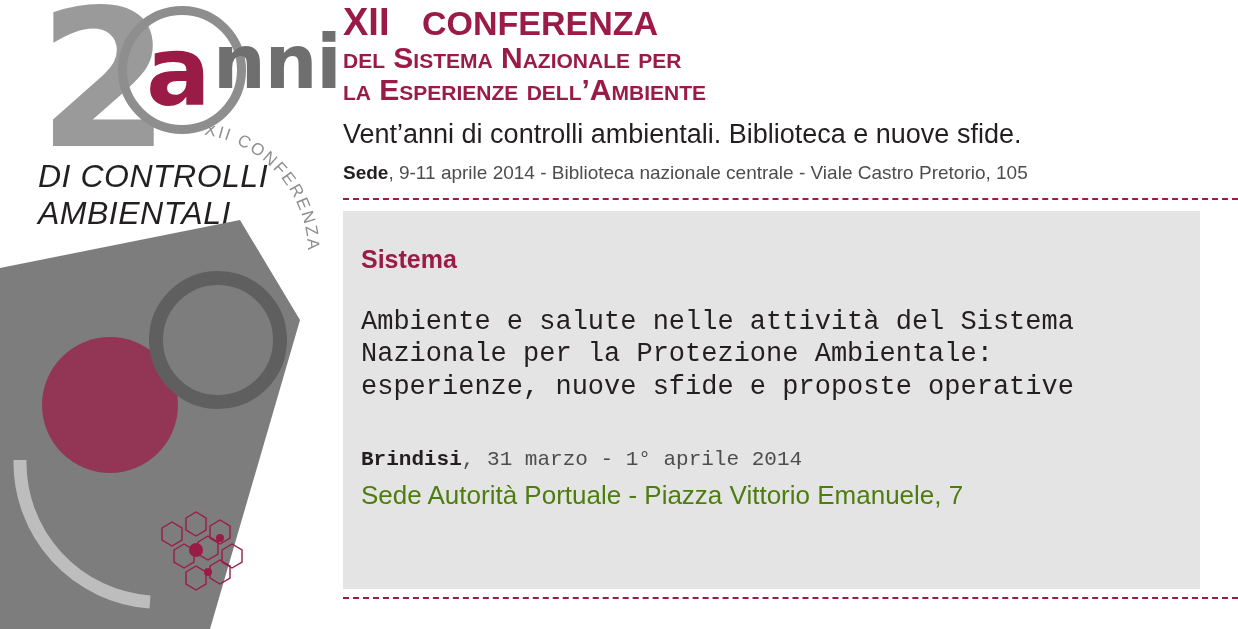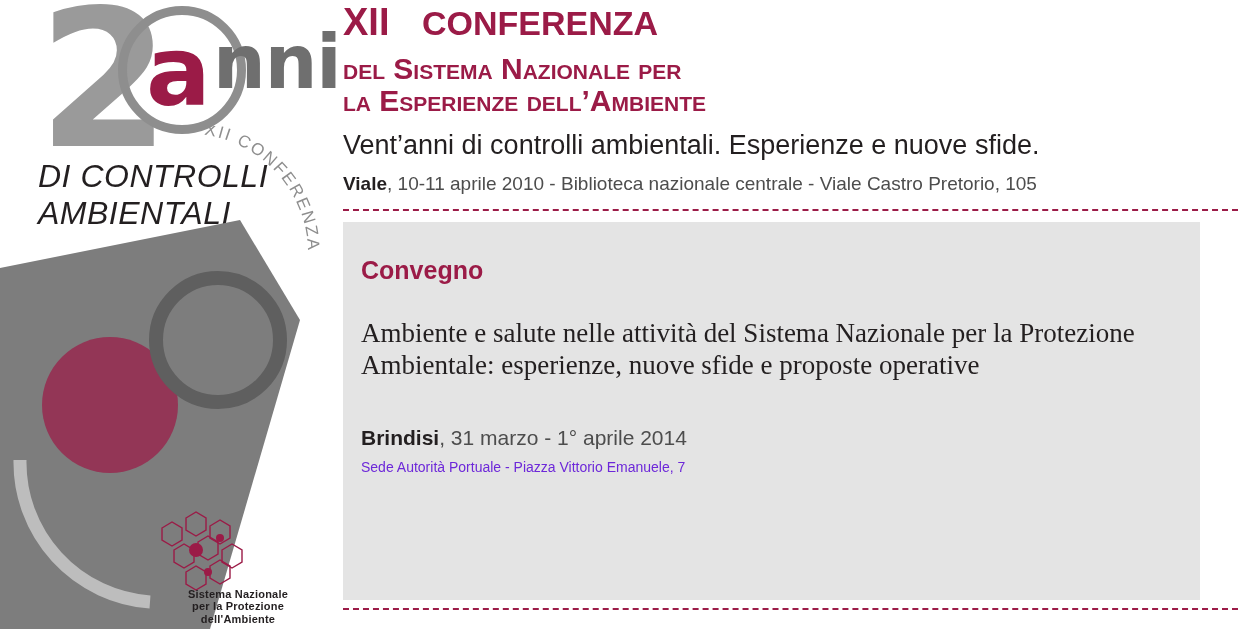--- a/index.html
+++ b/index.html
@@ -138,21 +138,21 @@
   }
   .title {
     color: #9b1b47;
     font-family: "Liberation Sans", sans-serif;
     font-weight: bold;
     line-height: 1.06;
     margin: 0;
     padding-top: 2px;
   }
   .title .l1 { font-size: 38px; display: block; letter-spacing: 0px; }
-  .title .l2 { font-size: 33px; display: block; letter-spacing: 0px; margin-top: 11px; }
+  .title .l2 { font-size: 33px; display: block; letter-spacing: 0px; }
   .title .l3 { font-size: 33px; display: block; letter-spacing: 0px; }
 
   .subtitle {
     margin: 14px 0 0 0;
     font-size: 27px;
     color: #231f20;
     font-family: "Liberation Sans", sans-serif;
     line-height: 1.1;
   }
   .venue {
@@ -185,34 +185,34 @@
     font-size: 25px;
     font-weight: bold;
     margin: 0 0 0 0;
     font-family: "Liberation Sans", sans-serif;
   }
   .panel-title {
     margin: 32px 0 0 0;
     font-size: 27px;
     line-height: 1.22;
     color: #231f20;
-    font-family: Liberation Serif, serif;
+    font-family: Liberation Mono, monospace;
     max-width: 850px;
   }
   .panel-where {
     margin: 44px 0 0 0;
     font-size: 21px;
     color: #4d4d4d;
-    font-family: Liberation Sans, sans-serif;
+    font-family: Liberation Mono, monospace;
   }
   .panel-where b { color: #231f20; }
   .panel-address {
     margin: 9px 0 0 0;
-    font-size: 14px;
-    color: #6d28d9;
+    font-size: 26px;
+    color: #4d7c0f;
     font-family: "Liberation Sans", sans-serif;
   }
   .dashed-bottom {
     position: absolute;
     left: 0;
     bottom: -10px;
     border-top: 2px dashed #9b1b47;
     width: 895px;
   }
 </style>
@@ -253,47 +253,42 @@
         <polygon points="198,332 208,326 218,332 218,344 208,350 198,344"></polygon>
         <polygon points="222,340 232,334 242,340 242,352 232,358 222,352"></polygon>
         <polygon points="186,362 196,356 206,362 206,374 196,380 186,374"></polygon>
         <polygon points="210,356 220,350 230,356 230,368 220,374 210,368"></polygon>
       </g>
       <circle cx="196" cy="340" r="7" fill="#9b1b47"></circle>
       <circle cx="220" cy="328" r="4" fill="#9b1b47"></circle>
       <circle cx="208" cy="362" r="4" fill="#9b1b47"></circle>
     </svg>
 
-    <div class="snpa">
-      <div class="snpa-text">Sistema Nazionale
-per la Protezione
-dell'Ambiente</div>
-    </div>
   </div>
 
   <div class="content">
 
     <h1 class="title">
       <span class="l1">
         <span style="margin-right: 22px;">XII</span>
         <span style="font-size: 34px; text-transform: uppercase; font-variant: small-caps; text-align: right;">Conferenza</span>
       </span>
       <span class="l2" style="font-variant: small-caps; font-size: 30px;">del Sistema Nazionale per</span>
       <span class="l3" style="font-variant: small-caps; font-size: 30px;">la Esperienze dell’Ambiente</span>
     </h1>
 
-    <p class="subtitle">Vent’anni di controlli ambientali. Esperienze e nuove sfide.</p>
-
-    <p class="venue"><b>Viale</b><span>, 10-11 aprile 2010 - Biblioteca nazionale centrale - Viale Castro Pretorio, 105</span></p>
+    <p class="subtitle">Vent’anni di controlli ambientali. Biblioteca e nuove sfide.</p>
+
+    <p class="venue"><b>Sede</b><span>, 9-11 aprile 2014 - Biblioteca nazionale centrale - Viale Castro Pretorio, 105</span></p>
 
     <div class="dashed"></div>
 
     <div class="panel">
       <div class="panel-inner">
-        <div class="panel-kicker">Convegno</div>
+        <div class="panel-kicker">Sistema</div>
         <div class="panel-title">Ambiente e salute nelle attività del Sistema Nazionale per la Protezione Ambientale: esperienze, nuove sfide e proposte operative</div>
         <p class="panel-where"><b>Brindisi</b><span>, 31 marzo - 1° aprile 2014</span></p>
         <p class="panel-address">Sede Autorità Portuale - Piazza Vittorio Emanuele, 7</p>
       </div>
       <div class="dashed-bottom"></div>
     </div>
 
   </div>
 </div>
 

